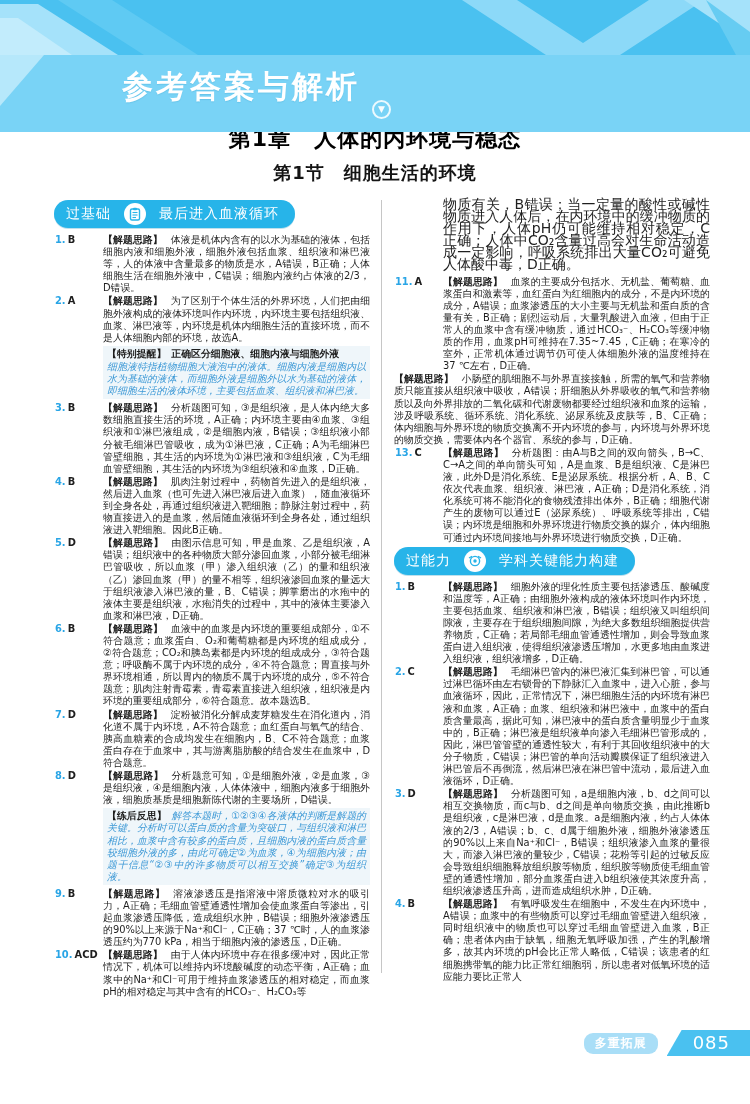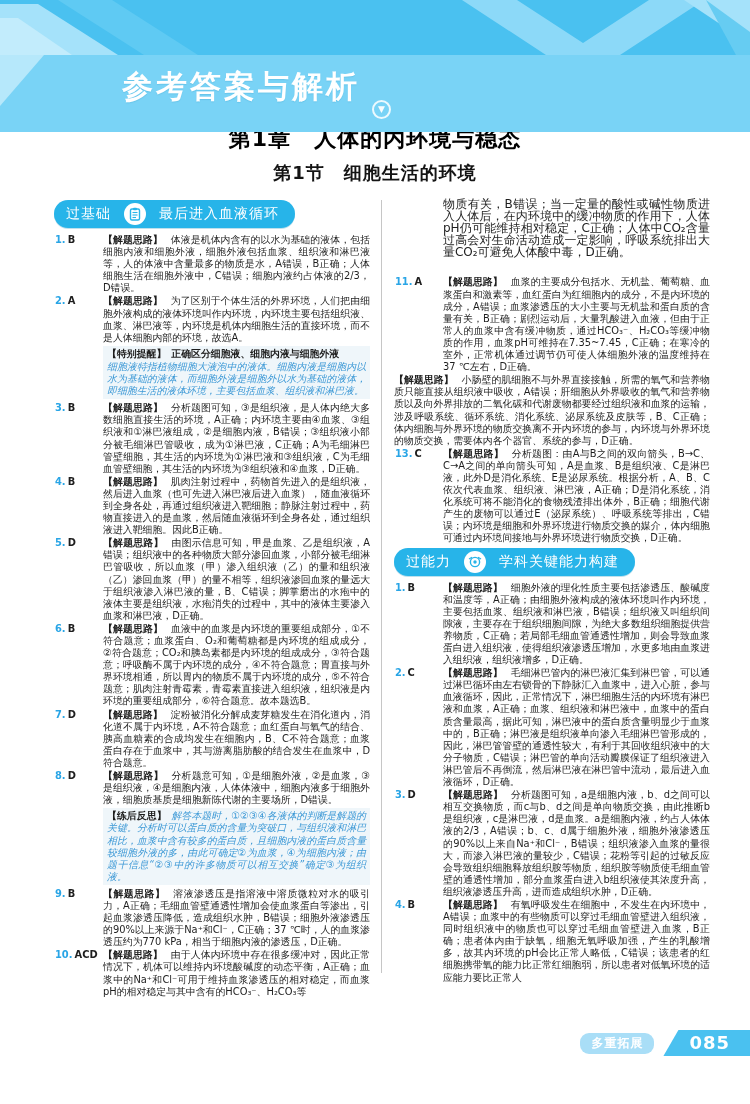--- a/index.html
+++ b/index.html
@@ -37,26 +37,26 @@
   .tag{font-weight:bold;margin-right:8px}
 
   
   .note{margin:2px 0 3px 49px;background:#eff6fa;border-radius:0;padding:2px 4px;font-size:9.9px;line-height:12.1px;text-align:justify}
   .note-tag{font-weight:bold;color:#1e1e1e}
   .note-sub{font-weight:bold;color:#1e1e1e;margin-left:5px}
   .note-text{color:#3d99d6;font-style:italic}
   .note.has-sub .note-text{display:block;margin-top:1px}
 
   
-  .cont{padding-left:49px;font-size:12px;line-height:12.1px;color:#1e1e1e;margin-bottom:18px;text-align:justify}
+  .cont{padding-left:49px;font-size:14px;line-height:12.1px;color:#1e1e1e;margin-bottom:5px;text-align:justify}
 
   
   .footer{position:absolute;right:0;top:1030px;display:flex;align-items:center}
   .f-pill{background:#a9def7;color:#fff;font-size:12px;font-weight:bold;border-radius:9px;padding:2px 11px;margin-right:9px;letter-spacing:1px}
-  .f-banner{background:#4ac1f0;color:#fff;font-weight:bold;font-size:18px;letter-spacing:1px;padding:2px 20px 3px 26px;clip-path:polygon(15px 0,100% 0,100% 100%,0 100%)}
+  .f-banner{background:#4ac1f0;color:#fff;font-weight:normal;font-size:18px;letter-spacing:1px;padding:2px 20px 3px 26px;clip-path:polygon(15px 0,100% 0,100% 100%,0 100%)}
 </style>
 </head>
 <body>
 
 <div class="page">
 
   <div class="hero">
     <svg width="750" height="132" viewBox="0 0 750 132">
       <rect width="750" height="55" fill="#4ac1f0"></rect>
       <rect y="55" width="750" height="77" fill="#79d3f6"></rect>

